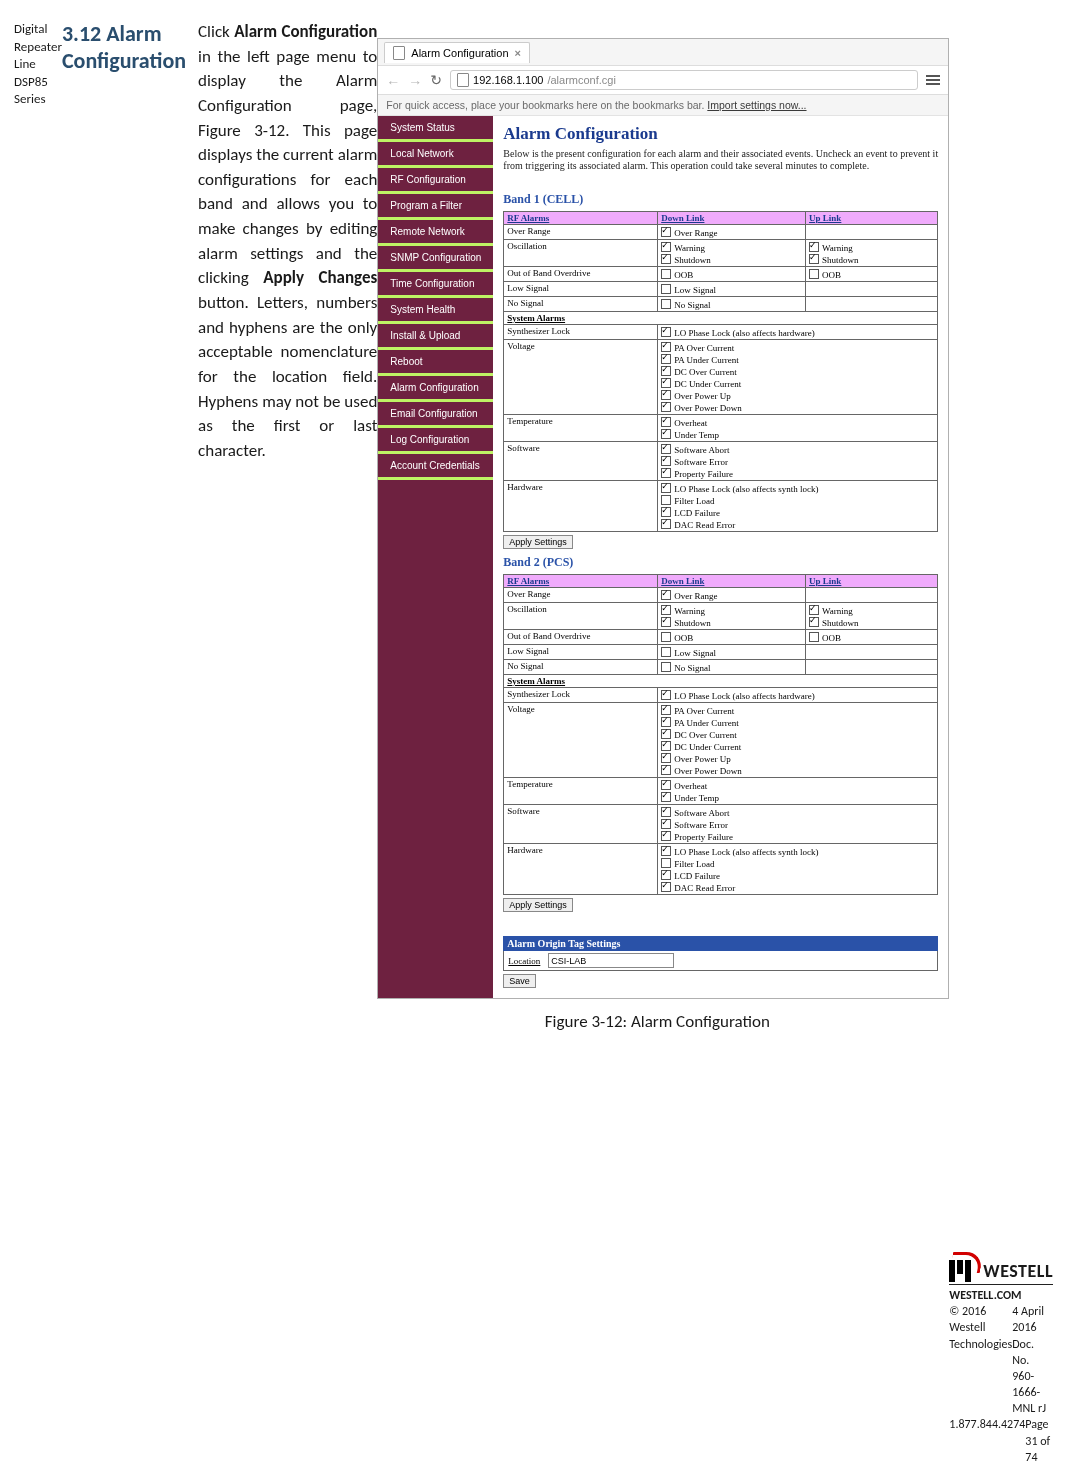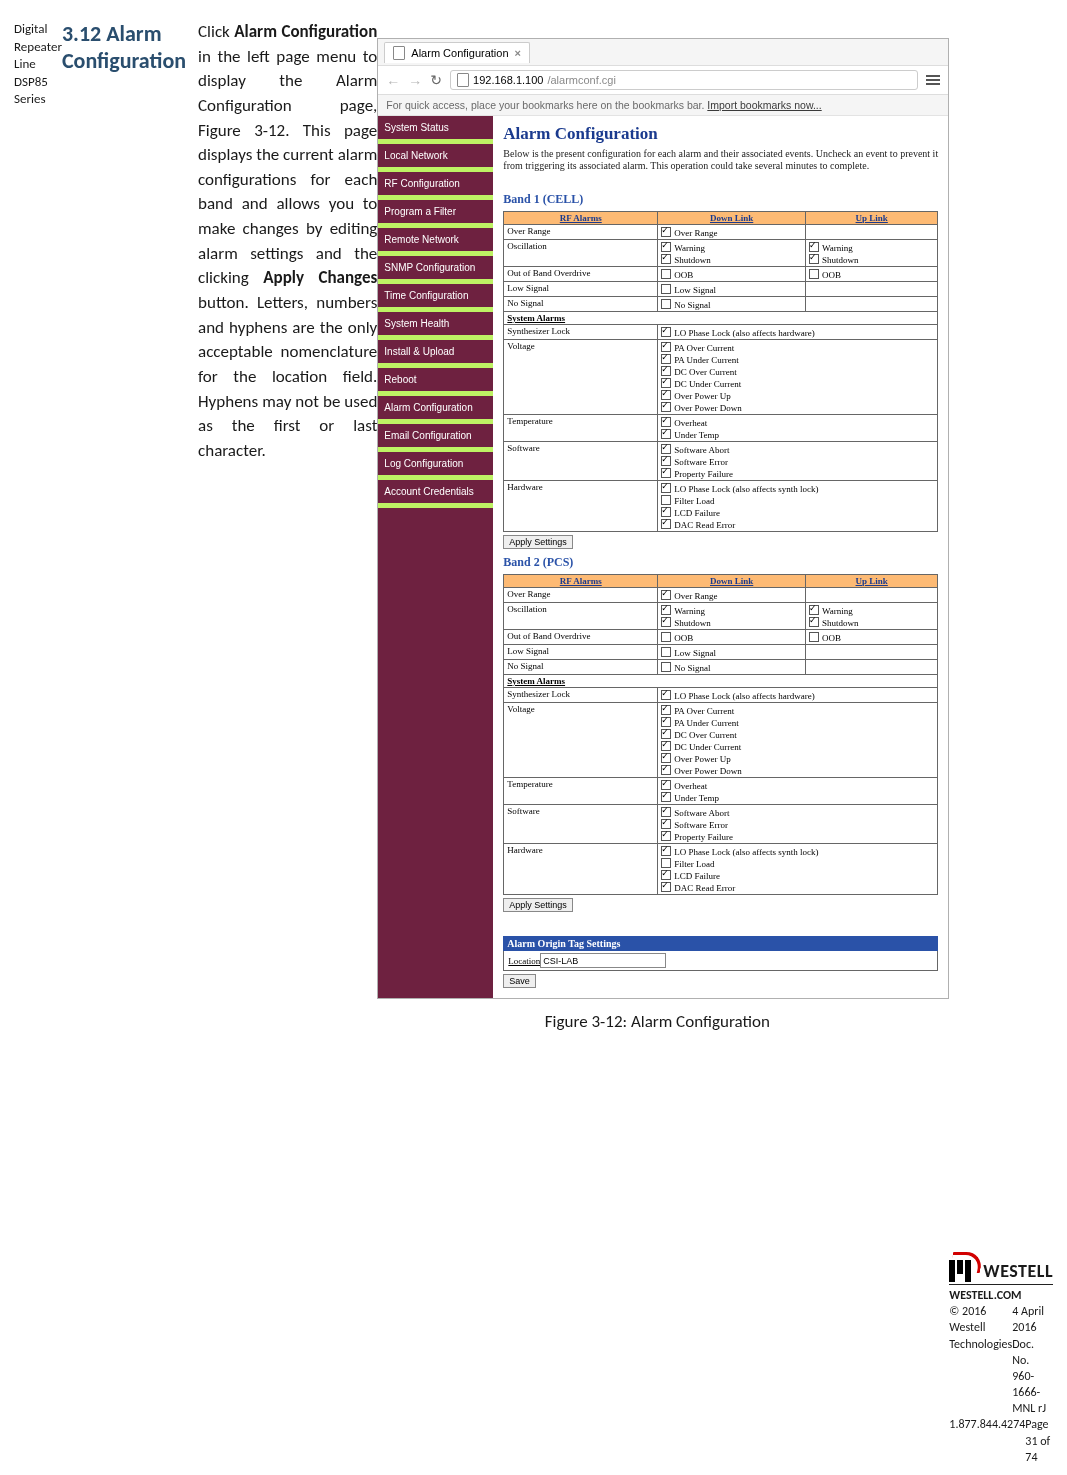--- a/index.html
+++ b/index.html
@@ -24,35 +24,35 @@
     .omnibox .file-icon { width:10px; height:12px; border:1px solid #888; border-radius:1px; display:inline-block }
     .omnibox .path-grey { color:#8a8a8a }
     .menu-icon { display:inline-flex; flex-direction:column; gap:2px }
     .menu-icon span { width:14px; height:2px; background:#555 }
     .bookbar { background:#f5f5f5; padding:4px 8px; font-size:10.5px; color:#6a6a6a; border-bottom:1px solid #e3e3e3 }
     .bookbar u { color:#3a3a3a }
 
     
     .shot-body { display:flex }
     .sidebar { width:115px; background:#6e2140; display:flex; flex-direction:column }
-    .sidebar-item { color:#fff; font-size:10px; padding:6px 6px; border-bottom:5px solid #bef264 }
+    .sidebar-item { color:#fff; font-size:10px; padding:6px 12px; border-bottom:3px solid #bef264 }
     .main-pane { flex:1; padding:8px 10px 10px 10px }
     .main-title { color:#1a3a8e; font-family:"Times New Roman",serif; font-weight:700; font-size:17px; margin:0 0 4px 0 }
     .intro-text { font-family:"Times New Roman",serif; font-size:10px; line-height:1.2; color:#222; margin-bottom:20px }
     .band-title { color:#2a52a8; font-family:"Times New Roman",serif; font-weight:700; font-size:12px; margin:6px 0 4px 0 }
     table.cfg-table { border-collapse:collapse; width:100%; font-family:"Times New Roman",serif; font-size:9px }
-    table.cfg-table th { color:#1a3a8e; font-weight:700; text-decoration:underline; border:1px solid #666; padding:1px 3px; text-align:center; background:#fdba74 }
+    table.cfg-table th { color:#1a3a8e; font-weight:700; text-decoration:underline; border:1px solid #666; padding:1px 3px; text-align:left; background:#f0abfc }
     table.cfg-table td { border:1px solid #666; padding:1px 3px; vertical-align:top }
     .cb { display:inline-block; width:8px; height:8px; border:1px solid #555; background:#fff; margin-right:3px; position:relative; top:1px }
     .cb.c::after { content:"✓"; position:absolute; left:-1px; top:-3px; font-size:9px }
     .row-title { text-align:left; white-space:nowrap }
     .subhead-row td { text-decoration:underline; font-weight:700 }
     .apply-btn { font-family:Arial,sans-serif; font-size:9px; border:1px solid #888; background:#efefef; padding:1px 5px; margin-top:3px; display:inline-block }
     .origin-header { background:#2a52a8; color:#fff; font-family:"Times New Roman",serif; font-size:10px; font-weight:700; padding:2px 4px; margin-top:24px }
-    .origin-row { border:1px solid #666; border-top:none; display:flex; align-items:center; padding:2px 4px; gap:0; font-family:"Times New Roman",serif; font-size:9px }
+    .origin-row { border:1px solid #666; border-top:none; display:flex; align-items:center; padding:2px 4px; gap:8px; font-family:"Times New Roman",serif; font-size:9px }
     .origin-row input { font-size:9px; height:13px; border:1px solid #888; padding:0 2px; width:120px }
 
     .figure-caption { font-size:17px; margin:12px 12px 0 0; text-align:right }
 
     
     .doc-footer { margin-top:auto; font-size:12px }
     .logo-row { display:flex; align-items:flex-end; gap:2px }
     .logo-mark { width:32px; height:30px; position:relative }
     .logo-mark .bars { position:absolute; bottom:0; left:0; display:flex; gap:2px }
     .logo-mark .bars span { width:6px; background:#000 }
@@ -102,21 +102,21 @@
             <span class="path-grey">/alarmconf.cgi</span>
         </div>
         <span class="menu-icon">
             <span></span>
             <span></span>
             <span></span>
           </span>
       </div>
 
       <div class="bookbar">
-        <span>For quick access, place your bookmarks here on the bookmarks bar. </span><u>Import bookmarks now...</u>
+        <span>For quick access, place your bookmarks here on the bookmarks bar. </span><u>Import settings now...</u>
       </div>
 
       <div class="shot-body">
         <div class="sidebar" id="sidebar">
             <div class="sidebar-item">System Status</div>
             <div class="sidebar-item">Local Network</div>
             <div class="sidebar-item">RF Configuration</div>
             <div class="sidebar-item">Program a Filter</div>
             <div class="sidebar-item">Remote Network</div>
             <div class="sidebar-item">SNMP Configuration</div>

